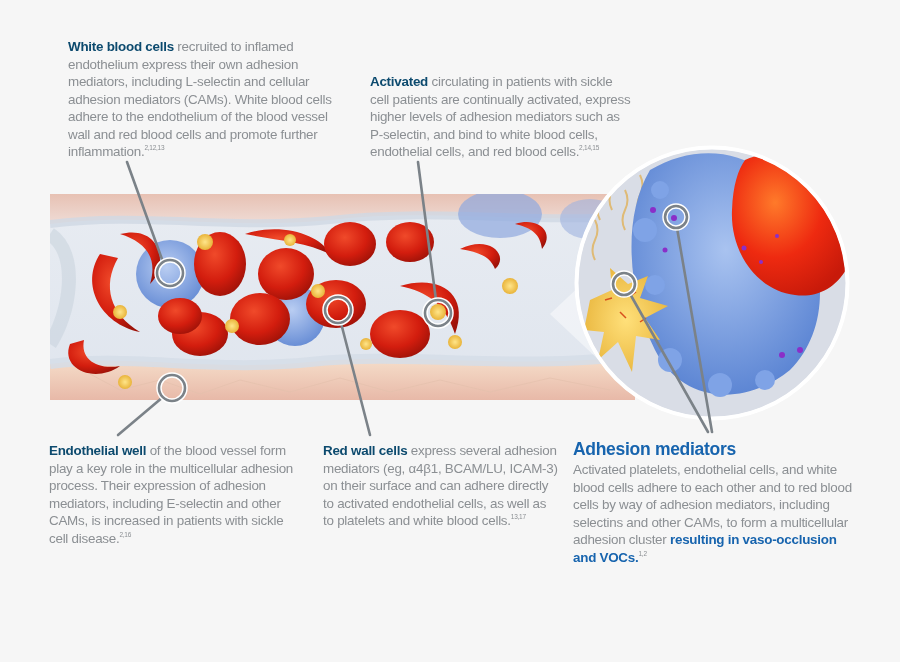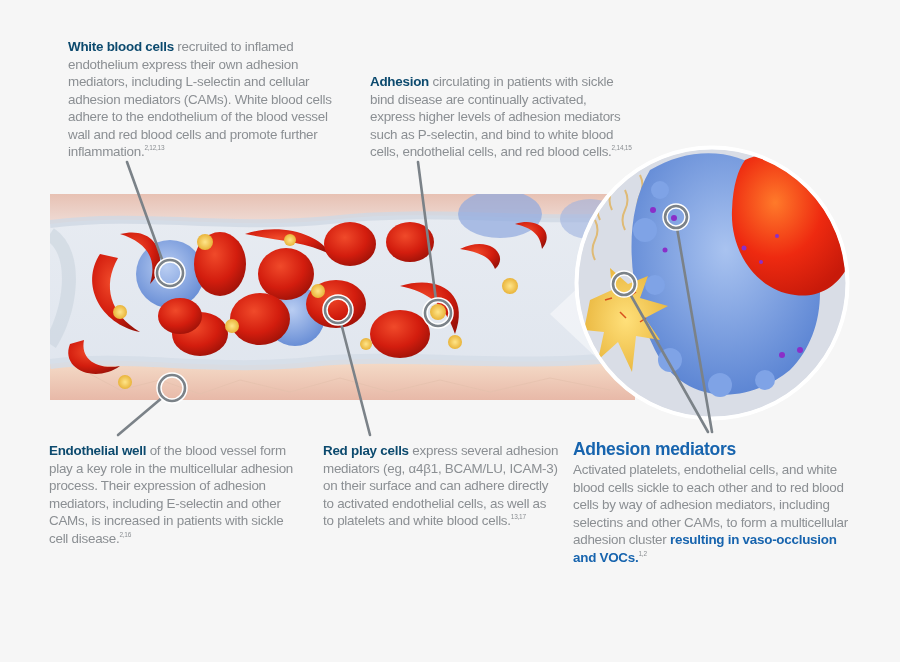--- a/index.html
+++ b/index.html
@@ -217,28 +217,28 @@
     <circle cx="624" cy="284" r="11"></circle>
     <circle cx="676" cy="217" r="11"></circle>
   </g>
 </svg>
 
 <div class="text-block" style="left:68px; top:38px; width:272px;">
   <span class="lead">White blood cells</span><span> recruited to inflamed endothelium express their own adhesion mediators, including L-selectin and cellular adhesion mediators (CAMs). White blood cells adhere to the endothelium of the blood vessel wall and red blood cells and promote further inflammation.</span><sup>2,12,13</sup>
 </div>
 
 <div class="text-block" style="left:370px; top:73px; width:262px;">
-  <span class="lead">Adhesion</span><span> circulating in patients with sickle bind disease are continually activated, express higher levels of adhesion mediators such as P-selectin, and bind to white blood cells, endothelial cells, and red blood cells.</span><sup>2,14,15</sup>
+  <span class="lead">Activated</span><span> circulating in patients with sickle cell patients are continually activated, express higher levels of adhesion mediators such as P-selectin, and bind to white blood cells, endothelial cells, and red blood cells.</span><sup>2,14,15</sup>
 </div>
 
 <div class="text-block" style="left:49px; top:442px; width:250px;">
   <span class="lead">Endothelial well</span><span> of the blood vessel form play a key role in the multicellular adhesion process. Their expression of adhesion mediators, including E-selectin and other CAMs, is increased in patients with sickle cell disease.</span><sup>2,16</sup>
 </div>
 
 <div class="text-block" style="left:323px; top:442px; width:236px;">
-  <span class="lead">Red play cells</span><span> express several adhesion mediators (eg, α4β1, BCAM/LU, ICAM-3) on their surface and can adhere directly to activated endothelial cells, as well as to platelets and white blood cells.</span><sup>13,17</sup>
+  <span class="lead">Red wall cells</span><span> express several adhesion mediators (eg, α4β1, BCAM/LU, ICAM-3) on their surface and can adhere directly to activated endothelial cells, as well as to platelets and white blood cells.</span><sup>13,17</sup>
 </div>
 
 <div class="heading" style="left:573px; top:439px;">Adhesion mediators</div>
 
 <div class="text-block" style="left:573px; top:461px; width:290px;">
-  <span>Activated platelets, endothelial cells, and white blood cells sickle to each other and to red blood cells by way of adhesion mediators, including selectins and other CAMs, to form a multicellular adhesion cluster </span><span class="em-blue">resulting in vaso-occlusion and VOCs.</span><sup>1,2</sup>
+  <span>Activated platelets, endothelial cells, and white blood cells adhere to each other and to red blood cells by way of adhesion mediators, including selectins and other CAMs, to form a multicellular adhesion cluster </span><span class="em-blue">resulting in vaso-occlusion and VOCs.</span><sup>1,2</sup>
 </div>
 
 </body></html>

